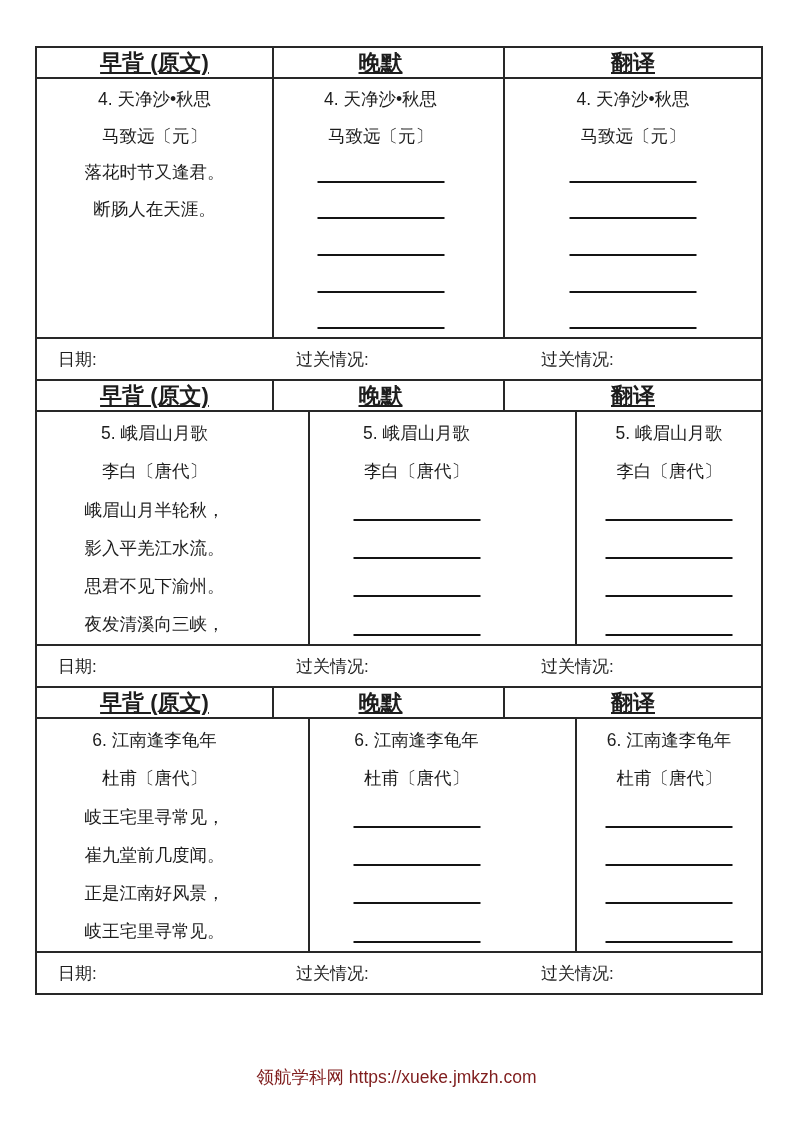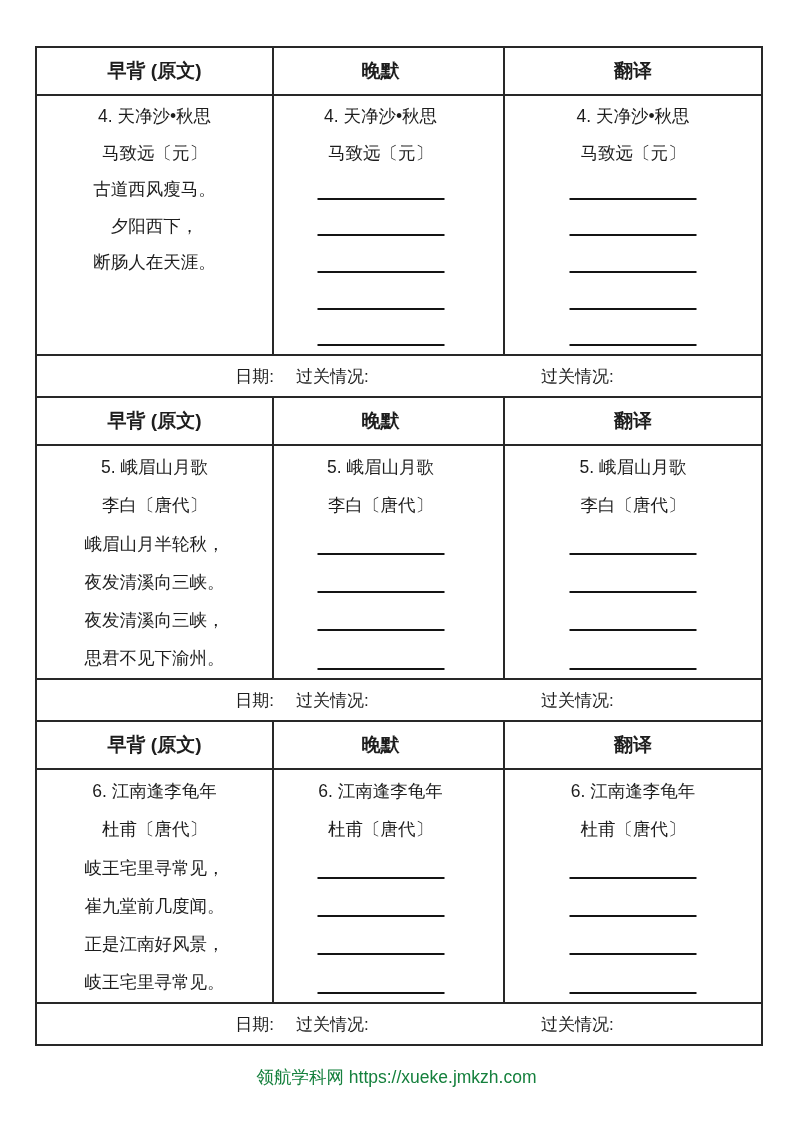--- a/index.html
+++ b/index.html
@@ -12,59 +12,58 @@
     position:absolute;left:35px;top:46px;width:724px;
     border:2px solid #282828;box-sizing:content-box;
   }
   .srow{display:flex;}
   .srow + .srow{border-top:2px solid #282828;}
   .cell{box-sizing:border-box;}
   .c1{width:235px;}
   .c2{width:215px;border-left:2px solid #282828;}
   .c3{flex:1;border-left:2px solid #282828;margin-left:16px;}
   
-  .hrow{height:46px;font-weight:bold;font-size:19px;}
+  .hrow{height:29px;font-weight:bold;font-size:22px;text-decoration:underline;}
   .hrow .cell{display:flex;align-items:center;justify-content:center;height:100%;}
   
   .crow{font-size:17.5px;font-weight:500;}
   .crow .cell{text-align:center;padding-top:2px;}
   .tall{--lh:36.6px;height:258px;}
-  .short{--lh:38.3px;height:232px;}
+  .short{--lh:38.3px;height:232px;gap:36px;}
   .crow .cell > div{height:var(--lh);line-height:var(--lh);white-space:nowrap;}
   .blank{position:relative;}
   .blank::after{
     content:"";position:absolute;left:50%;transform:translateX(-50%);
     bottom:8px;width:127px;border-bottom:2.5px solid #141414;
   }
   
   .frow{height:40px;align-items:center;font-size:17px;}
-  .fs1{width:237px;padding-left:21px;box-sizing:border-box;text-align:right;}
+  .fs1{width:237px;padding-left:21px;box-sizing:border-box;}
   .fs2{width:215px;padding-left:22px;box-sizing:border-box;}
   .fs3{flex:1;padding-left:52px;box-sizing:border-box;}
   .watermark{
     position:absolute;left:0;top:1066px;width:793px;text-align:center;
-    color:#15803d;font-size:17.5px;line-height:22px;
+    color:#7f1d1d;font-size:17.5px;line-height:22px;
   }
 </style>
 </head>
 <body>
 
 <div class="worksheet">
 
   <div class="srow hrow">
     <div class="cell c1">早背 (原文)</div>
     <div class="cell c2">晚默</div>
     <div class="cell c3">翻译</div>
   </div>
   <div class="srow crow tall">
     <div class="cell c1">
       <div>4. 天净沙•秋思</div>
       <div>马致远〔元〕</div>
-      <div>古道西风瘦马。</div>
-      <div>夕阳西下，</div>
+      <div>落花时节又逢君。</div>
       <div>断肠人在天涯。</div>
     </div>
     <div class="cell c2">
       <div>4. 天净沙•秋思</div>
       <div>马致远〔元〕</div>
       <div class="blank"></div>
       <div class="blank"></div>
       <div class="blank"></div>
       <div class="blank"></div>
       <div class="blank"></div>
@@ -88,23 +87,23 @@
   <div class="srow hrow">
     <div class="cell c1">早背 (原文)</div>
     <div class="cell c2">晚默</div>
     <div class="cell c3">翻译</div>
   </div>
   <div class="srow crow short">
     <div class="cell c1">
       <div>5. 峨眉山月歌</div>
       <div>李白〔唐代〕</div>
       <div>峨眉山月半轮秋，</div>
-      <div>夜发清溪向三峡。</div>
+      <div>影入平羌江水流。</div>
+      <div>思君不见下渝州。</div>
       <div>夜发清溪向三峡，</div>
-      <div>思君不见下渝州。</div>
     </div>
     <div class="cell c2">
       <div>5. 峨眉山月歌</div>
       <div>李白〔唐代〕</div>
       <div class="blank"></div>
       <div class="blank"></div>
       <div class="blank"></div>
       <div class="blank"></div>
     </div>
     <div class="cell c3">

